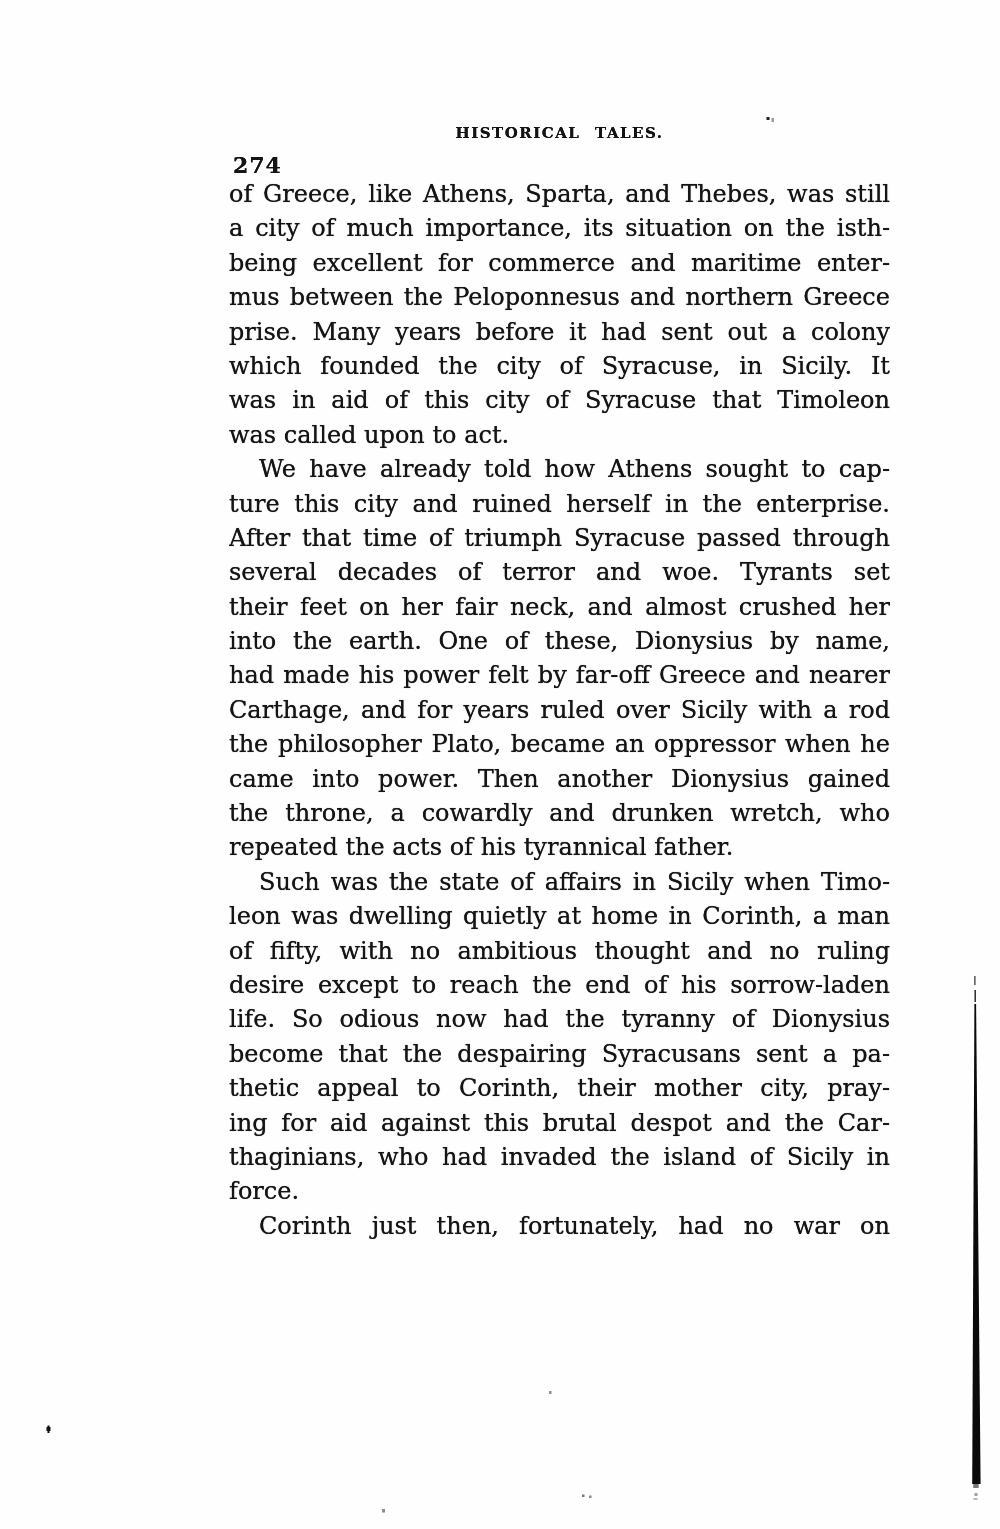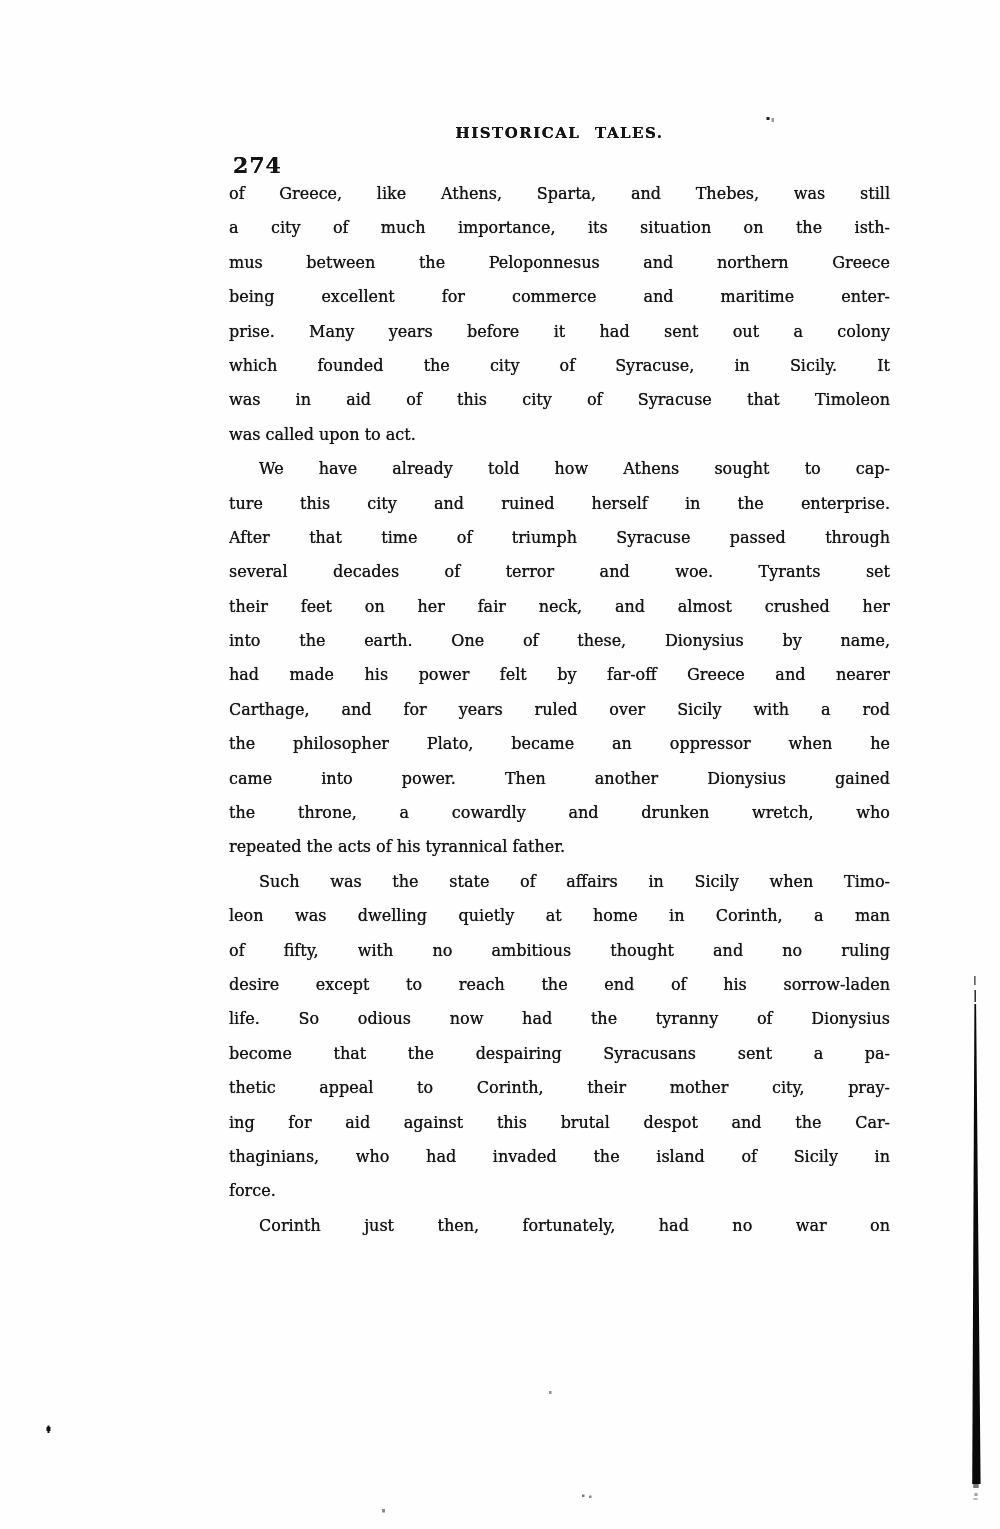--- a/index.html
+++ b/index.html
@@ -36,21 +36,21 @@
     font-weight: bold;
     letter-spacing: 1.5px;
     word-spacing: 8px;
     text-shadow: 0 0 0.6px #000;
   }
   .text-block {
     position: absolute;
     left: 229px;
     top: 177px;
     width: 661px;
-    font-size: 16px;
+    font-size: 24px;
     line-height: 34.4px;
     text-shadow: 0 0 0.7px rgba(0,0,0,0.85);
   }
   .line {
     height: 34.4px;
     text-align: justify;
     text-align-last: justify;
     white-space: normal;
     overflow: hidden;
   }
@@ -73,22 +73,22 @@
 
 <div class="page">
 
   <div class="page-number">274</div>
 
   <div class="running-head">HISTORICAL TALES.</div>
 
   <div class="text-block">
       <div class="line">of Greece, like Athens, Sparta, and Thebes, was still</div>
       <div class="line">a city of much importance, its situation on the isth-</div>
+      <div class="line">being excellent for commerce and maritime enter-</div>
       <div class="line">mus between the Peloponnesus and northern Greece</div>
-      <div class="line">being excellent for commerce and maritime enter-</div>
       <div class="line">prise.  Many years before it had sent out a colony</div>
       <div class="line">which founded the city of Syracuse, in Sicily.  It</div>
       <div class="line">was in aid of this city of Syracuse that Timoleon</div>
       <div class="line last">was called upon to act.</div>
       <div class="line indent">We have already told how Athens sought to cap-</div>
       <div class="line">ture this city and ruined herself in the enterprise.</div>
       <div class="line">After that time of triumph Syracuse passed through</div>
       <div class="line">several decades of terror and woe.  Tyrants set</div>
       <div class="line">their feet on her fair neck, and almost crushed her</div>
       <div class="line">into the earth.  One of these, Dionysius by name,</div>

